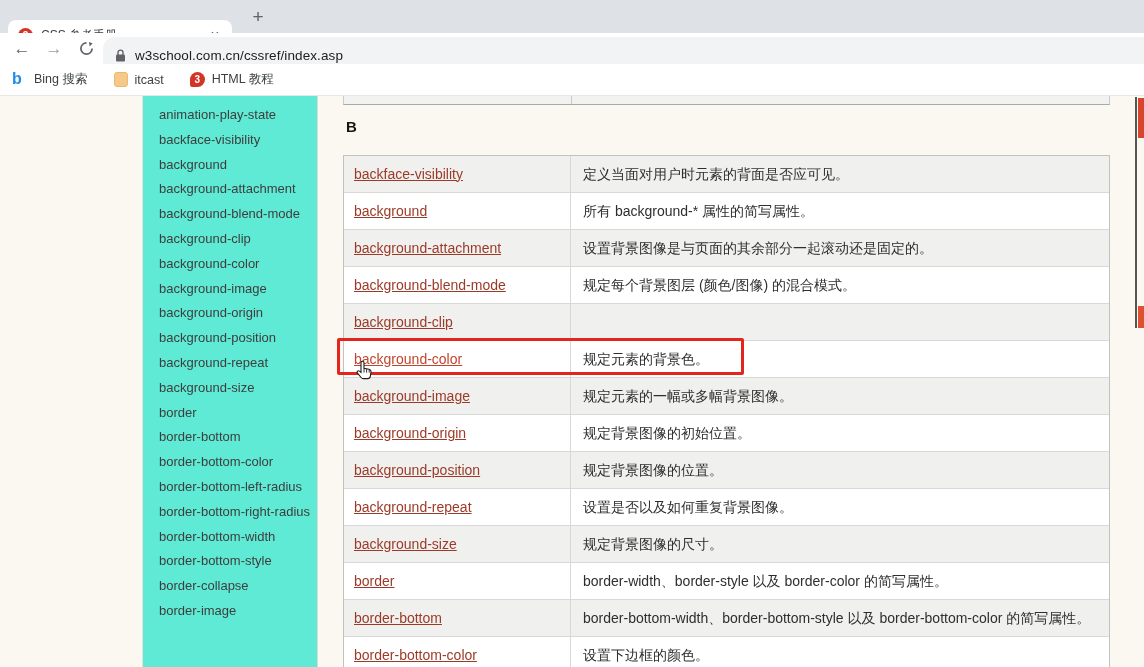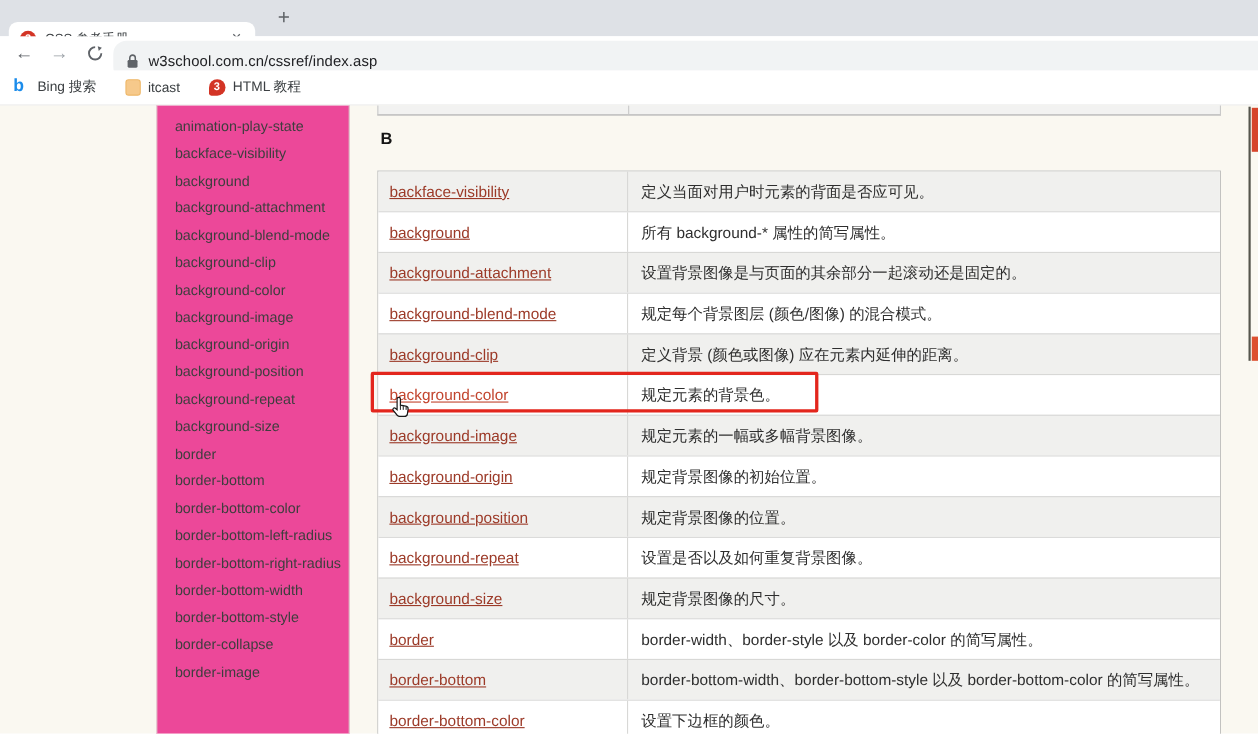--- a/index.html
+++ b/index.html
@@ -35,21 +35,21 @@
   .bookmarks { position:absolute; left:0; top:64px; width:1144px; height:32px; background:#fff;
                border-bottom:1px solid #e7e7e7; display:flex; align-items:center; padding-left:12px; }
   .bm { display:flex; align-items:center; margin-right:26px; cursor:pointer; }
   .bm-label { font-size:12.5px; color:#3c4043; margin-left:7px; }
   .bing-b { width:15px; height:15px; color:#1b8ceb; font-weight:bold; font-size:16px; line-height:14px; }
   .itcast-sq { width:14px; height:15px; background:#f6c98b; border:1px solid #eeb86a; border-radius:3px; }
 
   
   .page { position:absolute; left:0; top:96px; width:1144px; height:571px; background:#faf8f1; }
 
-  .sidebar { position:absolute; left:142px; top:0; width:176px; height:571px; background:#ec4899;
+  .sidebar { position:absolute; left:142px; top:0; width:176px; height:571px; background:#5eead4;
              border-left:1px solid #e3e1db; border-right:1px solid #dddbd5; padding:7px 0 0 16px; overflow:hidden; }
   .side-item { height:24.8px; line-height:24.8px; font-size:13px; color:#3e3e3e; white-space:nowrap; cursor:pointer; }
 
   .partial-row-top { position:absolute; left:343px; top:0; width:767px; height:9px; background:#f2f2f1;
                      border-left:1px solid #c9c9c9; border-right:1px solid #c9c9c9; border-bottom:1px solid #a9a9a9; }
   .partial-row-top .divider { position:absolute; left:227px; top:0; width:1px; height:100%; background:#c9c9c9; }
 
   .section-heading { position:absolute; left:346px; top:22px; font-size:15px; font-weight:bold; color:#151515; }
 
   .ref-table { position:absolute; left:343px; top:59px; width:767px; background:#fff; border:1px solid #c2c2c0; }
@@ -164,21 +164,20 @@
         <div class="trow">
           <div class="c1"><span class="plink">background-attachment</span></div>
           <div class="c2">设置背景图像是与页面的其余部分一起滚动还是固定的。</div>
         </div>
         <div class="trow">
           <div class="c1"><span class="plink">background-blend-mode</span></div>
           <div class="c2">规定每个背景图层 (颜色/图像) 的混合模式。</div>
         </div>
         <div class="trow">
           <div class="c1"><span class="plink">background-clip</span></div>
-          <div class="c2">定义背景 (颜色或图像) 应在元素内延伸的距离。</div>
         </div>
         <div class="trow hl">
           <div class="c1"><span class="plink">background-color</span></div>
           <div class="c2">规定元素的背景色。</div>
           <div class="hlbox"></div>
         </div>
         <div class="trow">
           <div class="c1"><span class="plink">background-image</span></div>
           <div class="c2">规定元素的一幅或多幅背景图像。</div>
         </div>

